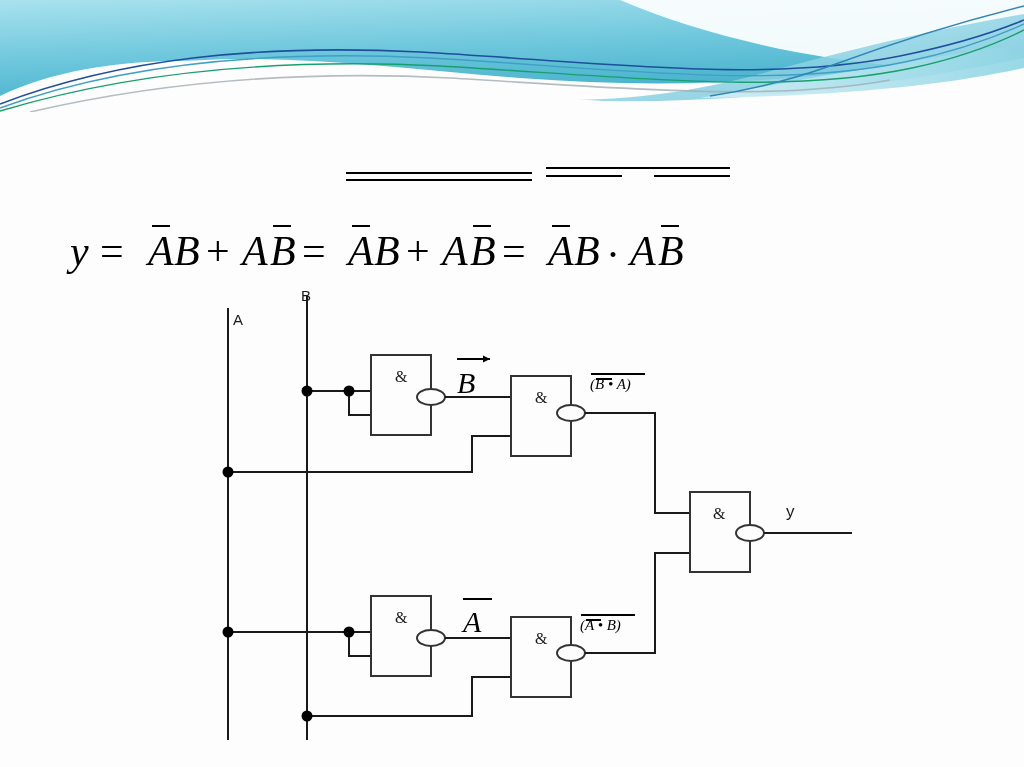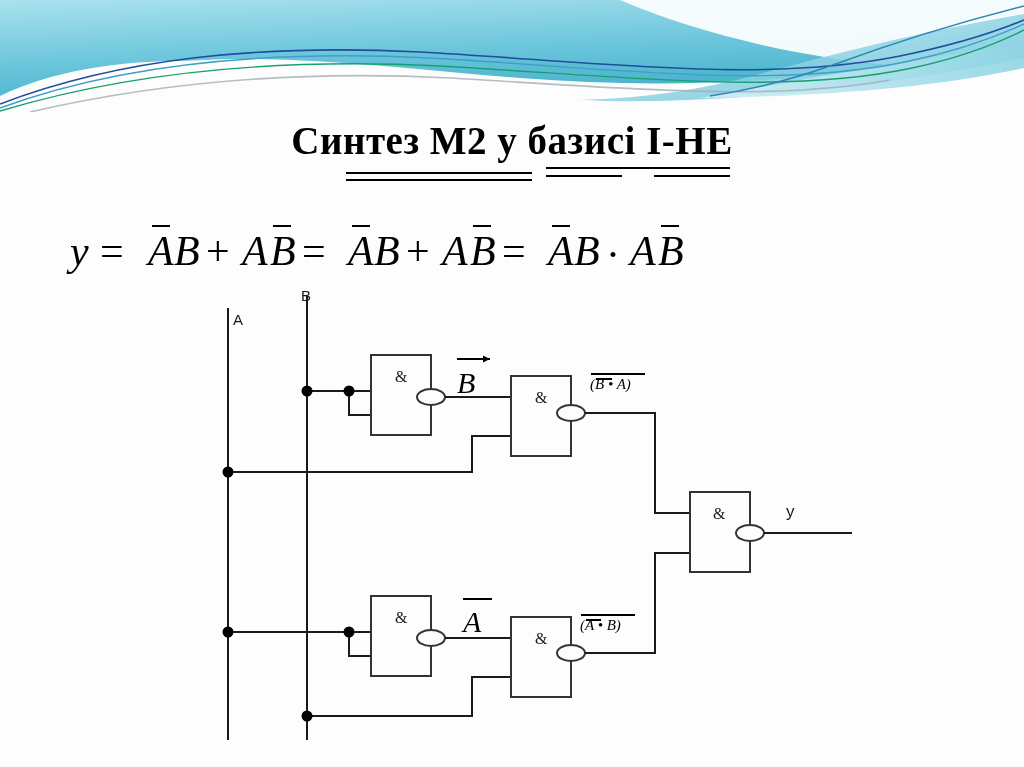--- a/index.html
+++ b/index.html
@@ -138,21 +138,20 @@
       <path d="M0,112 H1024 V74 C930,92 820,104 700,104 C560,104 420,82 280,66 C170,54 70,62 0,96 Z" fill="#fdfdfd"></path>
 
       <path d="M0,104 C120,58 260,44 420,52 C600,62 760,84 900,56 C960,44 1000,30 1024,20" stroke="#1f4e9c" stroke-width="1.6" fill="none"></path>
       <path d="M0,108 C120,64 270,50 430,58 C610,68 770,90 905,62 C963,50 1002,34 1024,24" stroke="#3f9fc4" stroke-width="1.4" fill="none"></path>
       <path d="M0,111 C130,72 280,58 440,66 C620,76 780,96 912,68 C968,56 1004,40 1024,30" stroke="#17a06c" stroke-width="1.4" fill="none"></path>
       <path d="M30,112 C160,82 300,70 450,78 C620,88 770,102 890,80" stroke="#a2adb3" stroke-width="1.6" fill="none" opacity="0.8"></path>
       <path d="M1024,6 C960,22 890,44 830,66 C790,80 750,90 710,96" stroke="#2f86b5" stroke-width="1.4" fill="none"></path>
     </svg>
   </div>
 
-  <div id="title">Синтез М2 у базисі І-НЕ</div>
 
   <div id="formula">
 
     <span class="frow" style="left:0px; top:22px;">y</span>
     <span class="frow" style="left:30px; top:22px; font-style:normal;">=</span>
 
     <span class="frow" style="left:78px; top:22px;">A</span>
     <span class="ovl" style="left:82px; top:20px; width:18px;"></span>
     <span class="frow" style="left:104px; top:22px;">B</span>
     <span class="frow" style="left:136px; top:22px; font-style:normal;">+</span>

